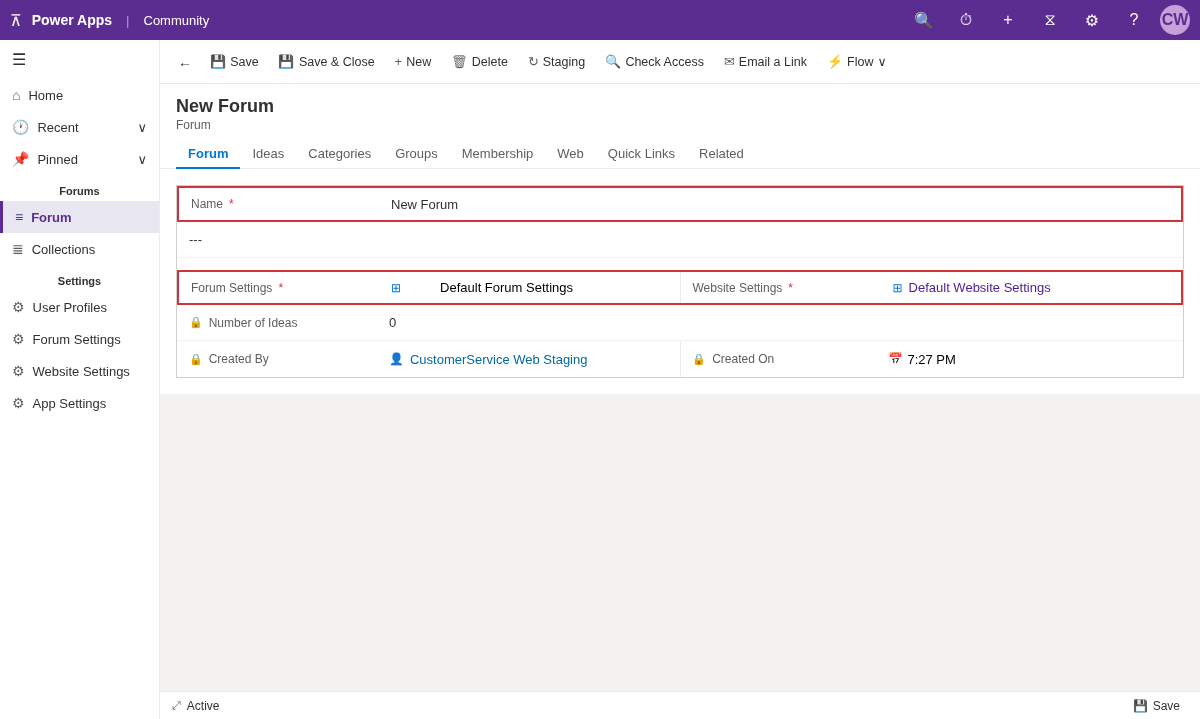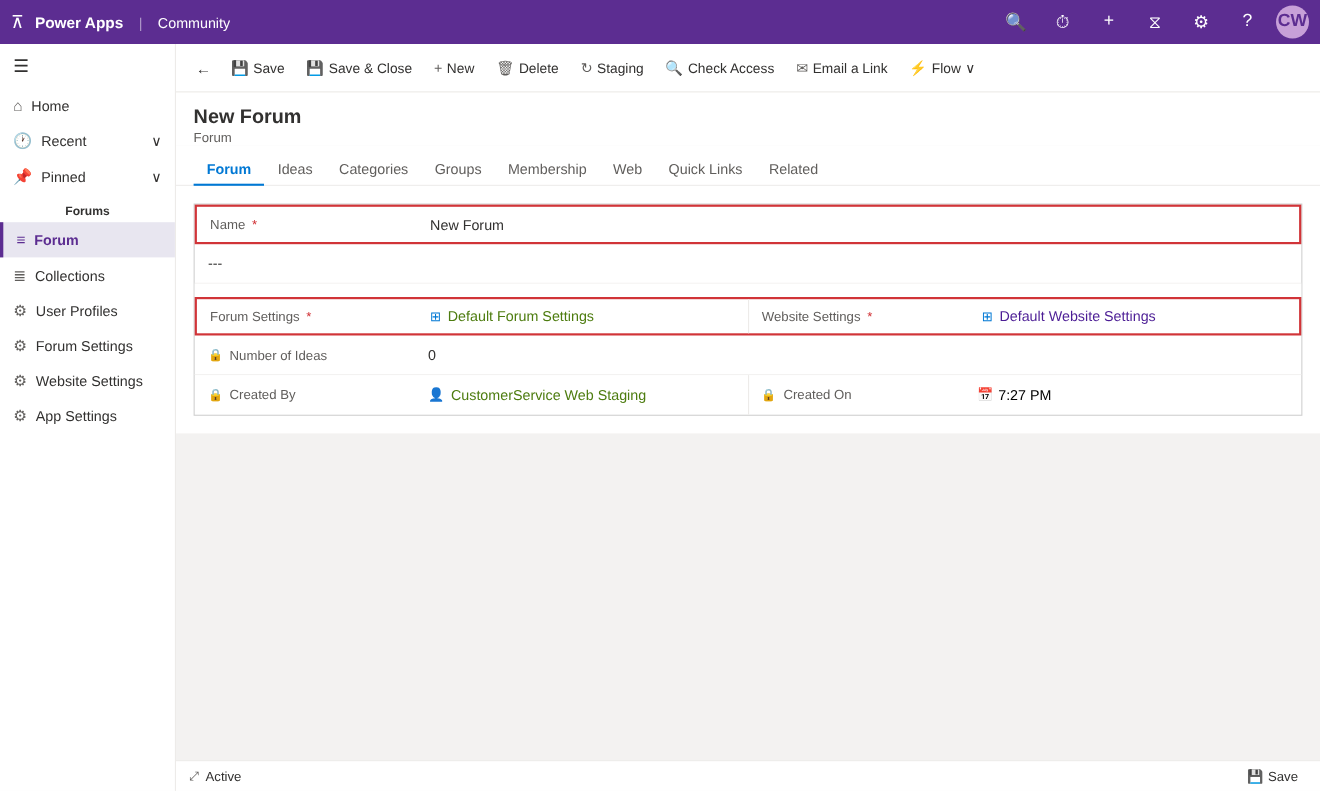--- a/index.html
+++ b/index.html
@@ -269,20 +269,21 @@
     <div class="sidebar-section-label">Forums</div>
     <div class="sidebar-item active">
       <span class="icon">≡</span>
       <span>Forum</span>
     </div>
     <div class="sidebar-item">
       <span class="icon">≣</span>
       <span>Collections</span>
     </div>
 
+    <div class="sidebar-section-label">Settings</div>
     <div class="sidebar-item">
       <span class="icon">⚙</span>
       <span>User Profiles</span>
     </div>
     <div class="sidebar-item">
       <span class="icon">⚙</span>
       <span>Forum Settings</span>
     </div>
     <div class="sidebar-item">
       <span class="icon">⚙</span>
@@ -372,21 +373,21 @@
           <div style="height: 12px; background: white;"></div>
 
           <div style="display: flex; border-bottom: 1px solid #f3f2f1; border: 2px solid #d13438;">
             <div style="flex: 1; display: flex; align-items: center; border-right: 1px solid #edebe9;">
               <div class="form-cell-label">
                 <span>Forum Settings</span>
                 <span class="required">*</span>
               </div>
               <div class="form-cell-value link-value">
                 <span class="settings-link-icon">⊞</span>
-                <span style="color: #4d7c0f;">Default Forum Settings</span>
+                <span style="color: #000000; margin-left: 33px;">Default Forum Settings</span>
               </div>
             </div>
             <div style="flex: 1; display: flex; align-items: center;">
               <div class="form-cell-label">
                 <span>Website Settings</span>
                 <span class="required">*</span>
               </div>
               <div class="form-cell-value link-value">
                 <span class="settings-link-icon">⊞</span>
                 <span style="color: #4c1d95;">Default Website Settings</span>
@@ -405,21 +406,21 @@
           </div>
 
           <div style="display: flex;">
             <div style="flex: 1; display: flex; align-items: center; border-right: 1px solid #edebe9; min-height: 36px;">
               <div class="form-cell-label">
                 <span class="lock-icon">🔒</span>
                 <span>Created By</span>
               </div>
               <div class="form-cell-value link-value">
                 <span class="person-icon">👤</span>
-                <span style="color: #4d7c0f;">CustomerService Web Staging</span>
+                <span style="color: #0369a1;">CustomerService Web Staging</span>
               </div>
             </div>
             <div style="flex: 1; display: flex; align-items: center; min-height: 36px;">
               <div class="form-cell-label">
                 <span class="lock-icon">🔒</span>
                 <span>Created On</span>
               </div>
               <div style="display: flex; align-items: center; gap: 4px; padding: 8px 8px;">
                 <span class="calendar-icon">📅</span>
                 <span>7:27 PM</span>

